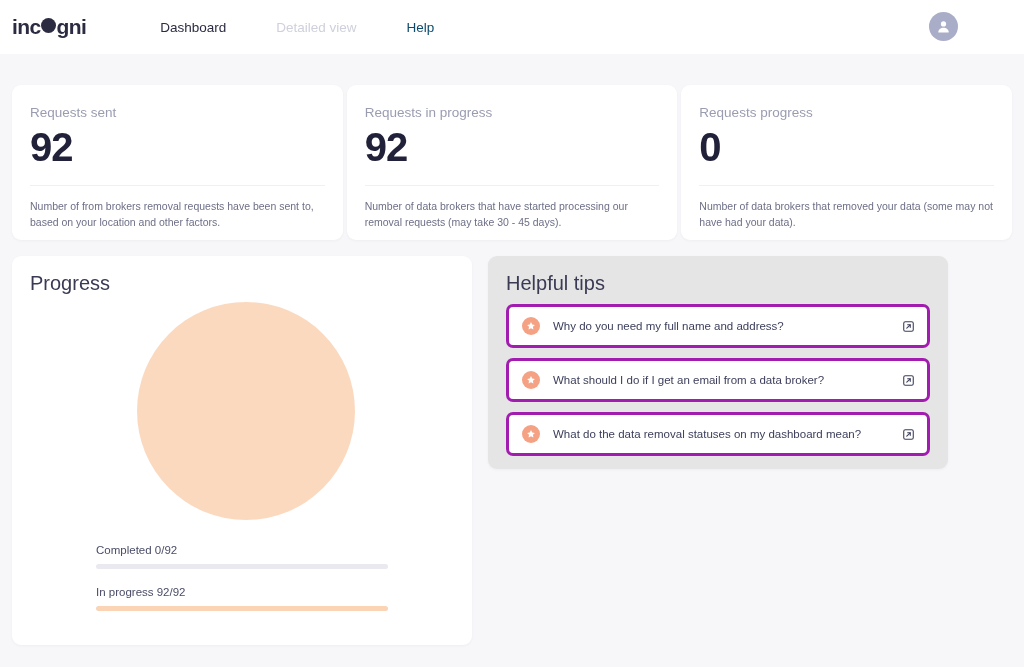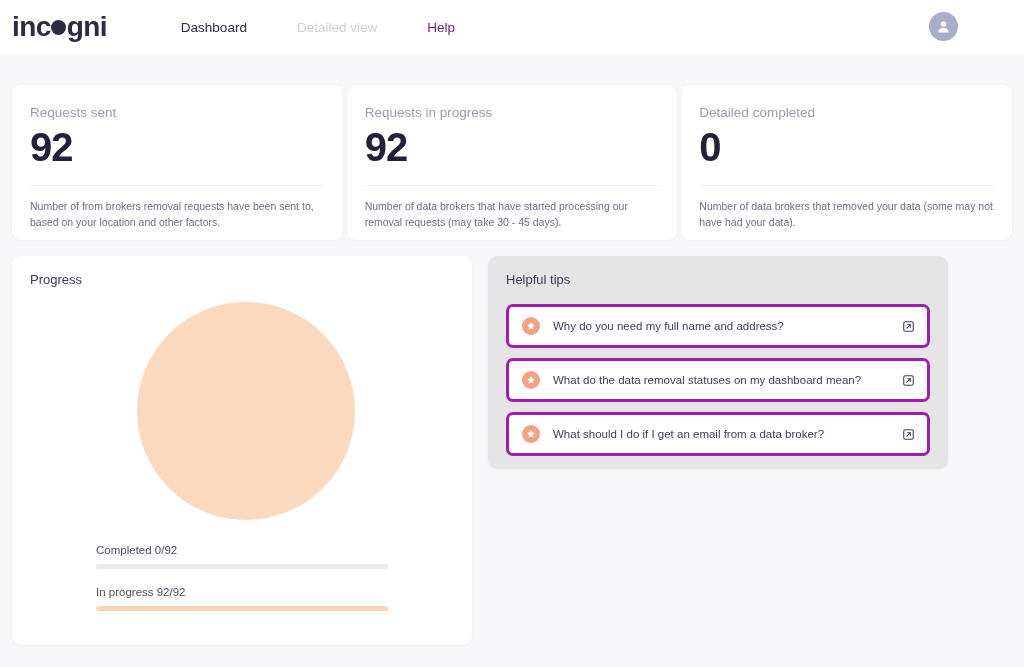--- a/index.html
+++ b/index.html
@@ -13,21 +13,21 @@
 
   
   .topbar {
     position: absolute; top: 0; left: 0;
     width: 1024px; height: 54px;
     background: #ffffff;
     display: flex; align-items: center;
   }
   .logo {
     margin-left: 12px;
-    font-size: 28px;
+    font-size: 21px;
     font-weight: 700;
     letter-spacing: -0.6px;
     color: #2b2b42;
     display: flex; align-items: baseline;
   }
   .logo-dot {
     width: 15px; height: 15px;
     border-radius: 50%;
     background: #2b2b42;
     display: inline-block;
@@ -39,21 +39,21 @@
     margin-left: 74px;
     gap: 50px;
   }
   .nav-link {
     font-size: 13.5px;
     color: #cfd0dc;
     text-decoration: none;
     white-space: nowrap;
   }
   .nav-link.active { color: #2b2b42; }
-  .nav-link.muted  { color: #701a75; }
+  .nav-link.muted  { color: #0c4a6e; }
 
   .avatar {
     position: absolute; right: 66px; top: 12px;
     width: 29px; height: 29px;
     border-radius: 50%;
     background: #a9adc8;
     display: flex; align-items: center; justify-content: center;
   }
 
   
@@ -96,21 +96,21 @@
 
   
   .progress-panel {
     position: absolute; top: 256px; left: 12px;
     width: 460px; height: 389px;
     background: #ffffff;
     border-radius: 9px;
     box-shadow: 0 1px 3px rgba(40,40,70,0.045);
   }
   .panel-title {
-    font-size: 13px;
+    font-size: 20px;
     color: #3a3a55;
     position: absolute; left: 18px; top: 16px; text-align: center;
   }
   .donut {
     position: absolute;
     left: 125px; top: 46px;
     width: 218px; height: 218px;
     border-radius: 50%;
   }
   .bars {
@@ -202,21 +202,21 @@
   </div>
 
   <div class="stat-card">
     <div class="stat-label">Requests in progress</div>
     <div class="stat-value">92</div>
     <div class="stat-divider"></div>
     <div class="stat-desc">Number of data brokers that have started processing our removal requests (may take 30 - 45 days).</div>
   </div>
 
   <div class="stat-card">
-    <div class="stat-label">Detailed completed</div>
+    <div class="stat-label">Requests progress</div>
     <div class="stat-value">0</div>
     <div class="stat-divider"></div>
     <div class="stat-desc">Number of data brokers that removed your data (some may not have had your data).</div>
   </div>
 
 </div>
 
 <div class="progress-panel">
   <div class="panel-title">Progress</div>
 
@@ -258,40 +258,40 @@
         </svg>
       </span>
     </div>
 
     <div class="tip-row">
       <span class="tip-star">
         <svg width="10" height="10" viewBox="0 0 24 24" aria-hidden="true">
           <path d="M12 2.6l2.9 5.9 6.5.95-4.7 4.6 1.1 6.5-5.8-3.05-5.8 3.05 1.1-6.5-4.7-4.6 6.5-.95z" fill="#ffffff"></path>
         </svg>
       </span>
+      <span class="tip-text">What should I do if I get an email from a data broker?</span>
+      <span class="tip-ext">
+        <svg width="13" height="13" viewBox="0 0 24 24" fill="none" stroke="#3c3e5b" stroke-width="2" stroke-linecap="round" stroke-linejoin="round" aria-hidden="true">
+          <rect x="3.2" y="3.2" width="17.6" height="17.6" rx="3"></rect>
+          <path d="M8.8 15.2L15.2 8.8"></path>
+          <path d="M10.4 8.8h4.8v4.8"></path>
+        </svg>
+      </span>
+    </div>
+
+    <div class="tip-row">
+      <span class="tip-star">
+        <svg width="10" height="10" viewBox="0 0 24 24" aria-hidden="true">
+          <path d="M12 2.6l2.9 5.9 6.5.95-4.7 4.6 1.1 6.5-5.8-3.05-5.8 3.05 1.1-6.5-4.7-4.6 6.5-.95z" fill="#ffffff"></path>
+        </svg>
+      </span>
       <span class="tip-text">What do the data removal statuses on my dashboard mean?</span>
       <span class="tip-ext">
         <svg width="13" height="13" viewBox="0 0 24 24" fill="none" stroke="#3c3e5b" stroke-width="2" stroke-linecap="round" stroke-linejoin="round" aria-hidden="true">
           <rect x="3.2" y="3.2" width="17.6" height="17.6" rx="3"></rect>
           <path d="M8.8 15.2L15.2 8.8"></path>
           <path d="M10.4 8.8h4.8v4.8"></path>
         </svg>
       </span>
     </div>
 
-    <div class="tip-row">
-      <span class="tip-star">
-        <svg width="10" height="10" viewBox="0 0 24 24" aria-hidden="true">
-          <path d="M12 2.6l2.9 5.9 6.5.95-4.7 4.6 1.1 6.5-5.8-3.05-5.8 3.05 1.1-6.5-4.7-4.6 6.5-.95z" fill="#ffffff"></path>
-        </svg>
-      </span>
-      <span class="tip-text">What should I do if I get an email from a data broker?</span>
-      <span class="tip-ext">
-        <svg width="13" height="13" viewBox="0 0 24 24" fill="none" stroke="#3c3e5b" stroke-width="2" stroke-linecap="round" stroke-linejoin="round" aria-hidden="true">
-          <rect x="3.2" y="3.2" width="17.6" height="17.6" rx="3"></rect>
-          <path d="M8.8 15.2L15.2 8.8"></path>
-          <path d="M10.4 8.8h4.8v4.8"></path>
-        </svg>
-      </span>
-    </div>
-
   </div>
 </div>
 
 </body></html>

